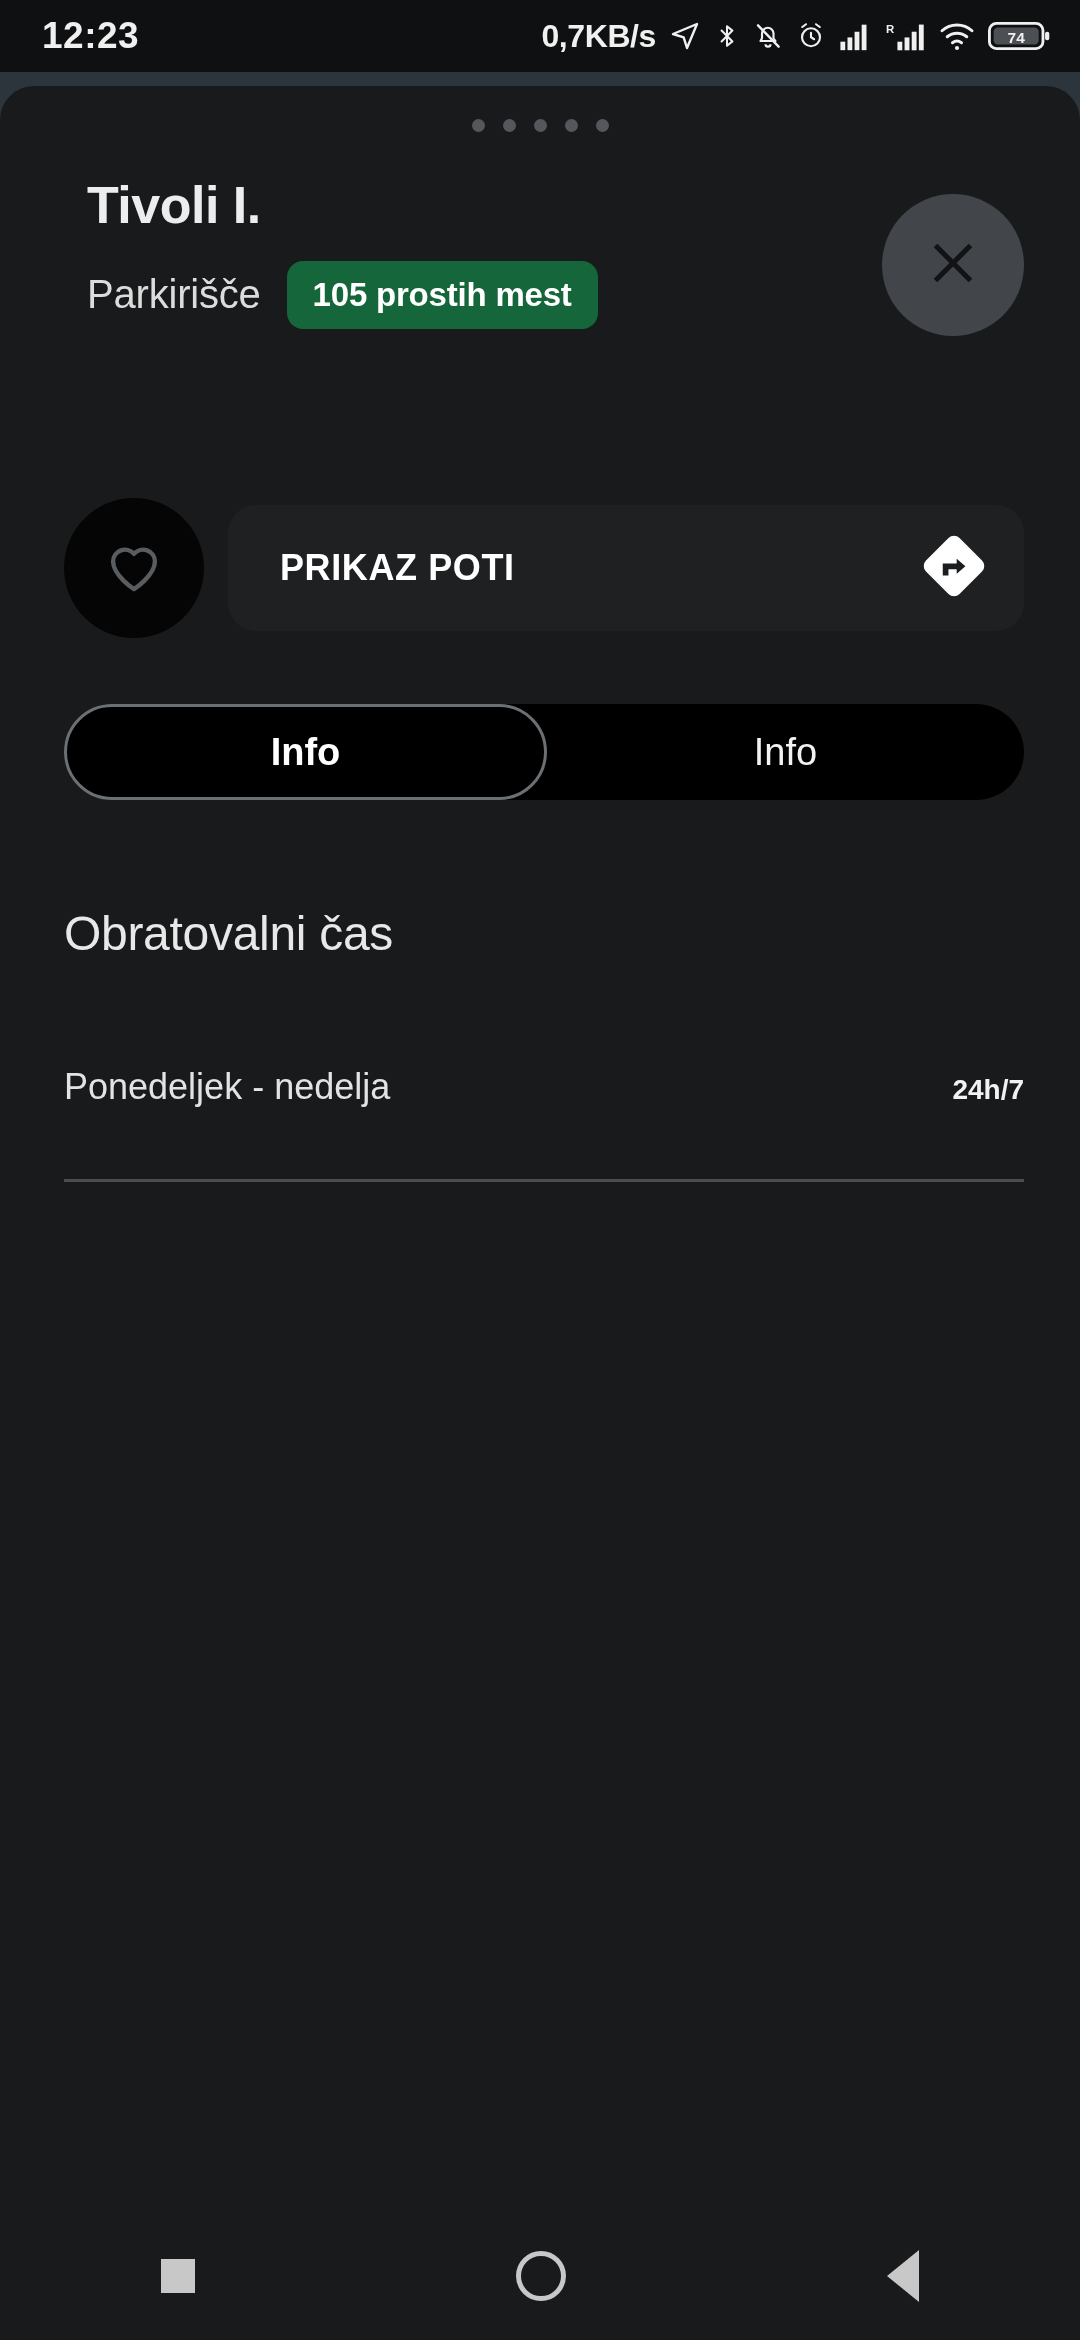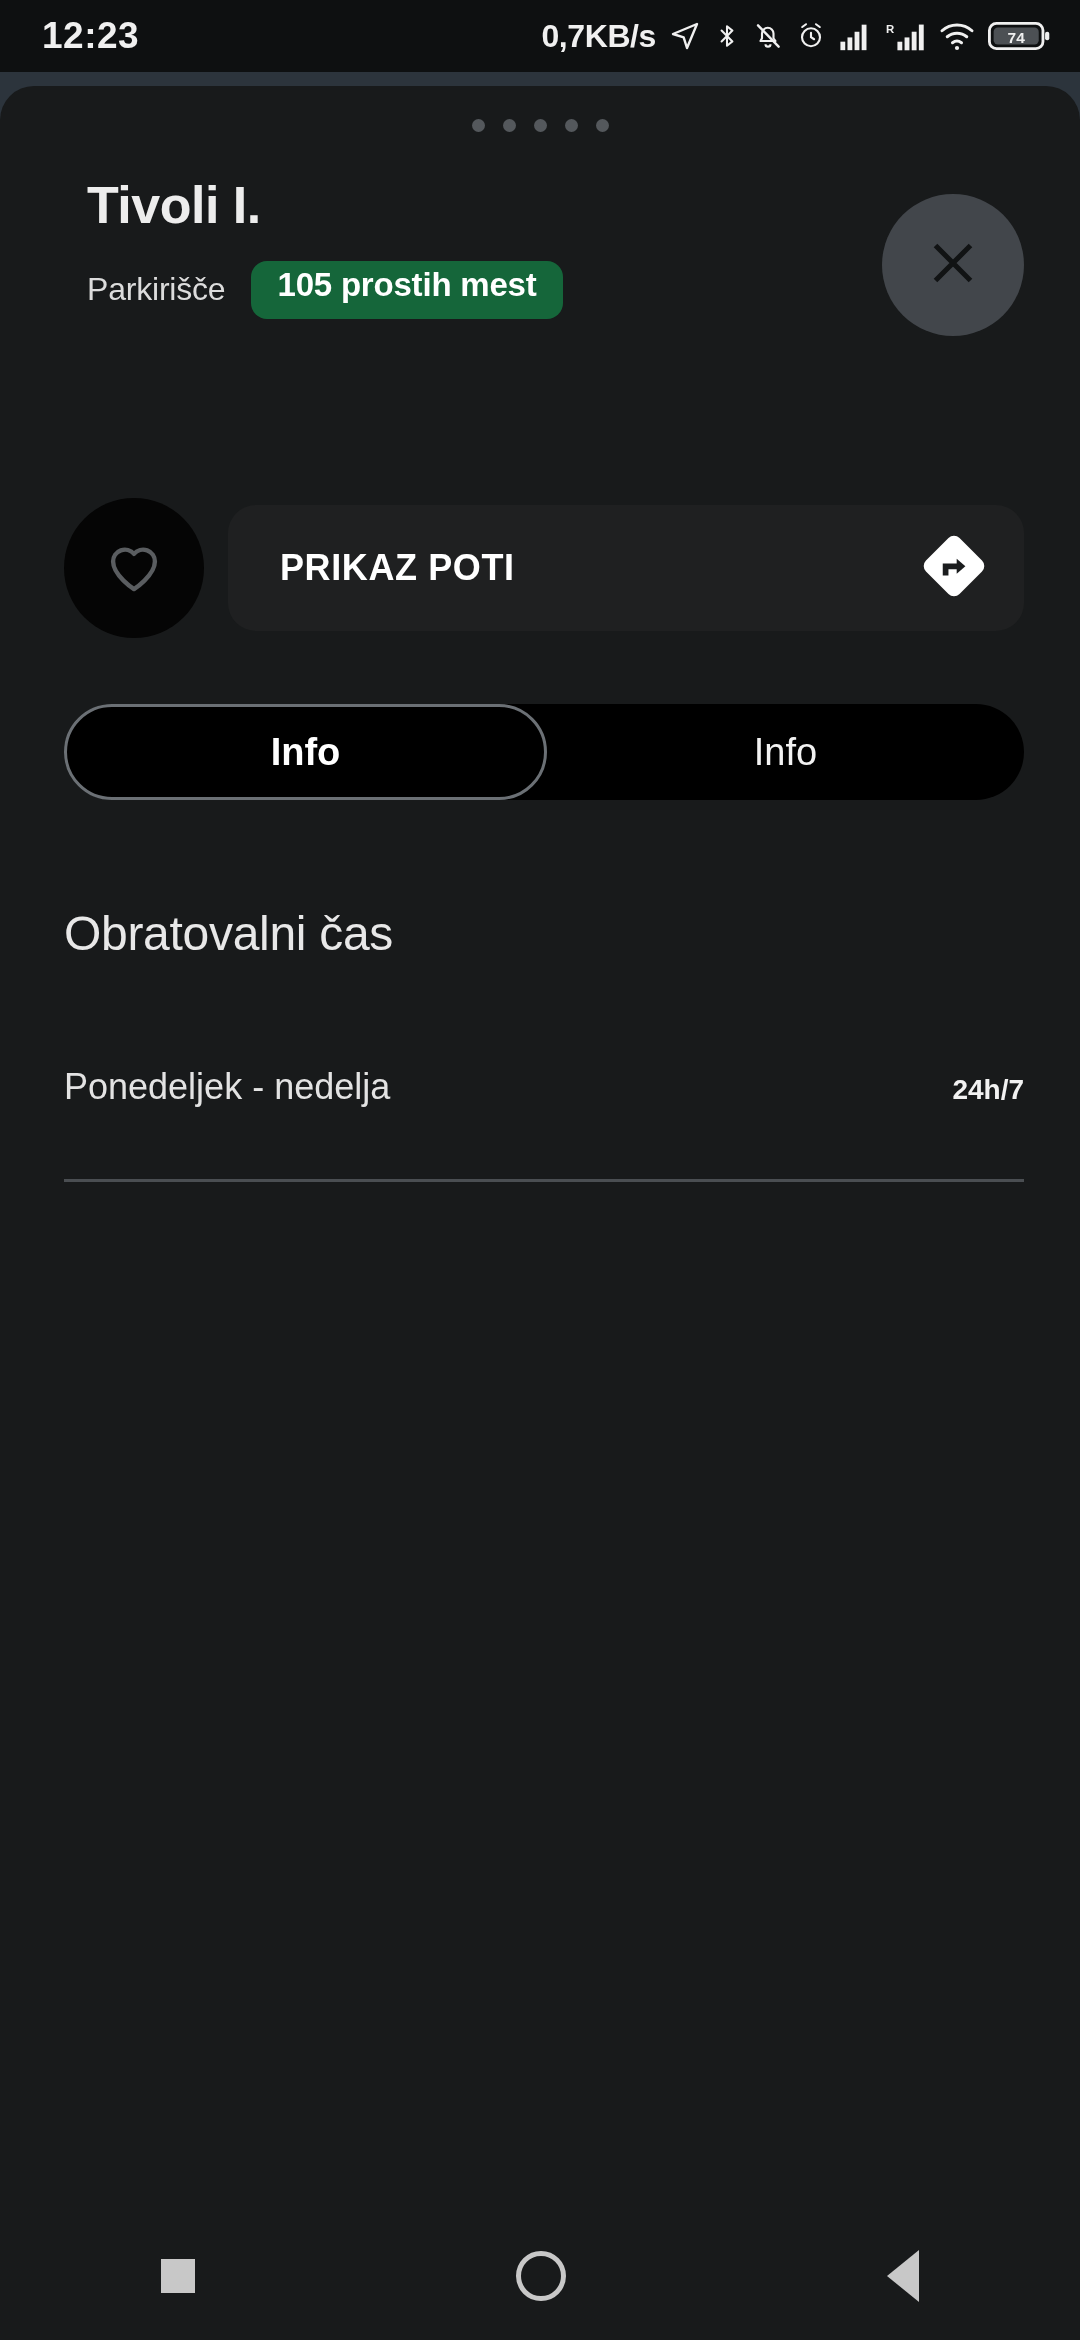--- a/index.html
+++ b/index.html
@@ -42,24 +42,24 @@
   }
   .grabber i{ display:block; width:13px; height:13px; border-radius:50%; background:#54585c; }
 
   
   .hdr{ position:absolute; top:92px; left:64px; right:40px;margin-left:23px; }
   .title{
     font-size:52px; font-weight:700; color:#ededed; letter-spacing:-0.5px;
     line-height:1.05;
   }
   .subrow{ display:flex; align-items:center; gap:26px; margin-top:28px; }
-  .subtype{ font-size:32px; color:#dcdcdc; font-weight:400; letter-spacing:-0.2px; }
+  .subtype{ font-size:40px; color:#dcdcdc; font-weight:400; letter-spacing:-0.2px; }
   .badge{
     background:#15663a; color:#ffffff; font-size:33px; font-weight:700;
-    padding:5px 26px 15px; border-radius:16px; letter-spacing:-0.2px;
+    padding:15px 26px 15px; border-radius:16px; letter-spacing:-0.2px;
     white-space:nowrap;
     text-align:right;
   }
   .closebtn{
     position:absolute; top:108px; right:56px;
     width:142px; height:142px; border-radius:50%;
     background:#42464b; display:flex; align-items:center; justify-content:center;
   }
 
   

